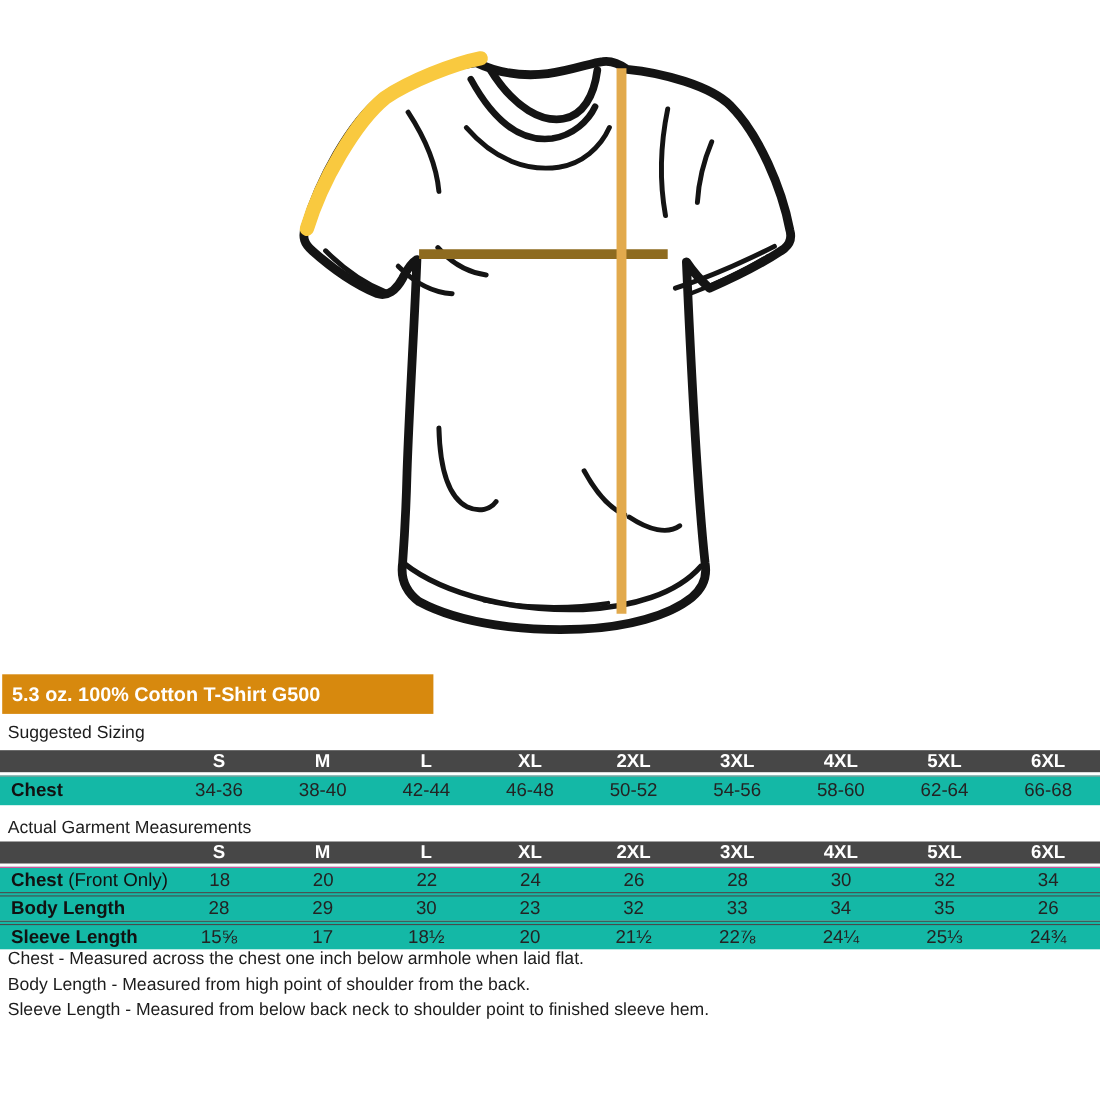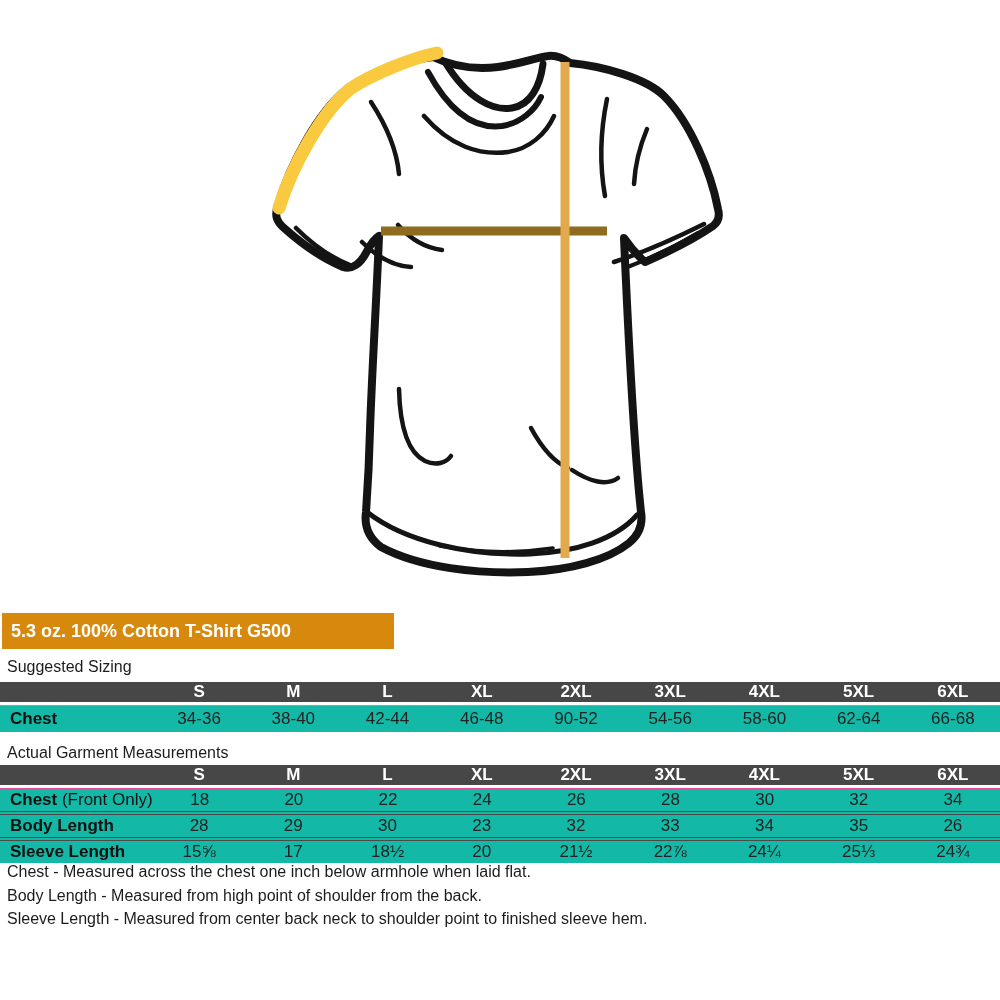--- a/index.html
+++ b/index.html
@@ -106,21 +106,21 @@
         <div class="t-cell">4XL</div>
         <div class="t-cell">5XL</div>
         <div class="t-cell">6XL</div>
       </div>
       <div class="t-row">
         <div class="t-cell label"><b>Chest</b></div>
         <div class="t-cell">34-36</div>
         <div class="t-cell">38-40</div>
         <div class="t-cell">42-44</div>
         <div class="t-cell">46-48</div>
-        <div class="t-cell">90-52</div>
+        <div class="t-cell">50-52</div>
         <div class="t-cell">54-56</div>
         <div class="t-cell">58-60</div>
         <div class="t-cell">62-64</div>
         <div class="t-cell">66-68</div>
       </div>
     </div>
 
   <div class="section-heading" id="heading-garment">Actual Garment Measurements</div>
   <div class="size-table" id="table-garment">
       <div class="t-head">
@@ -169,16 +169,16 @@
         <div class="t-cell">22⅞</div>
         <div class="t-cell">24¼</div>
         <div class="t-cell">25⅓</div>
         <div class="t-cell">24¾</div>
       </div>
     </div>
 
   <div class="notes">
     <p>Chest - Measured across the chest one inch below armhole when laid flat.</p>
     <p>Body Length - Measured from high point of shoulder from the back.</p>
-    <p>Sleeve Length - Measured from center back neck to shoulder point to finished sleeve hem.</p>
+    <p>Sleeve Length - Measured from below back neck to shoulder point to finished sleeve hem.</p>
   </div>
 
 </div>
 
 </body></html>

